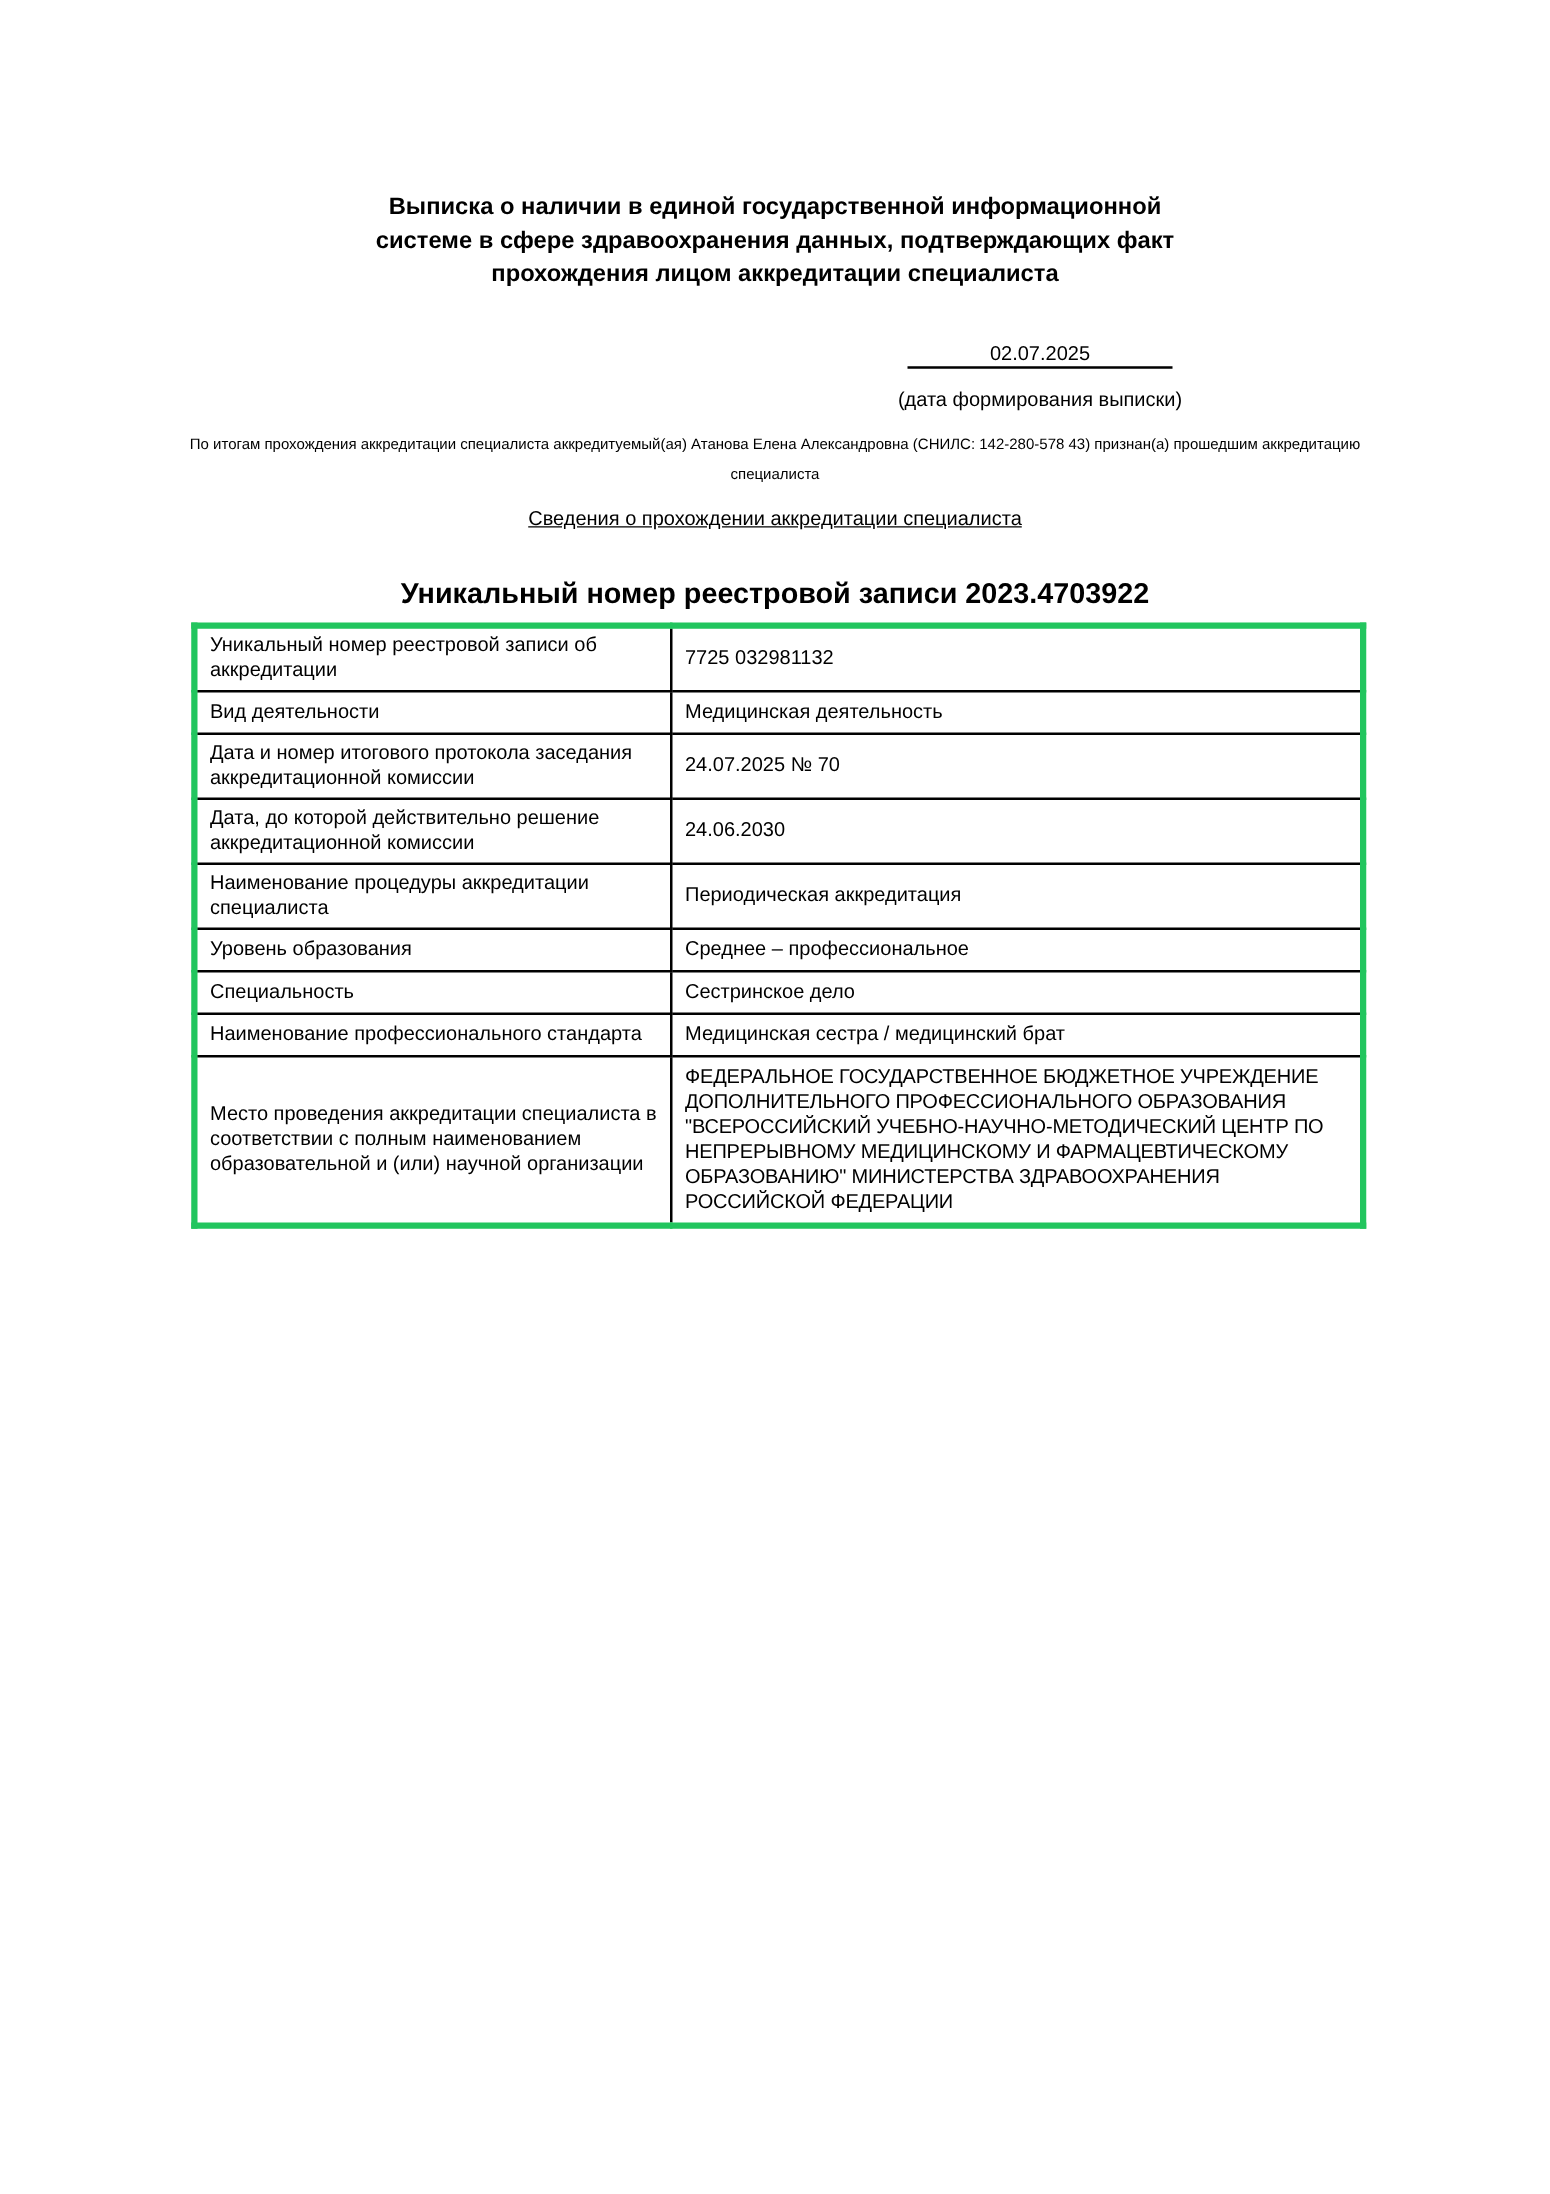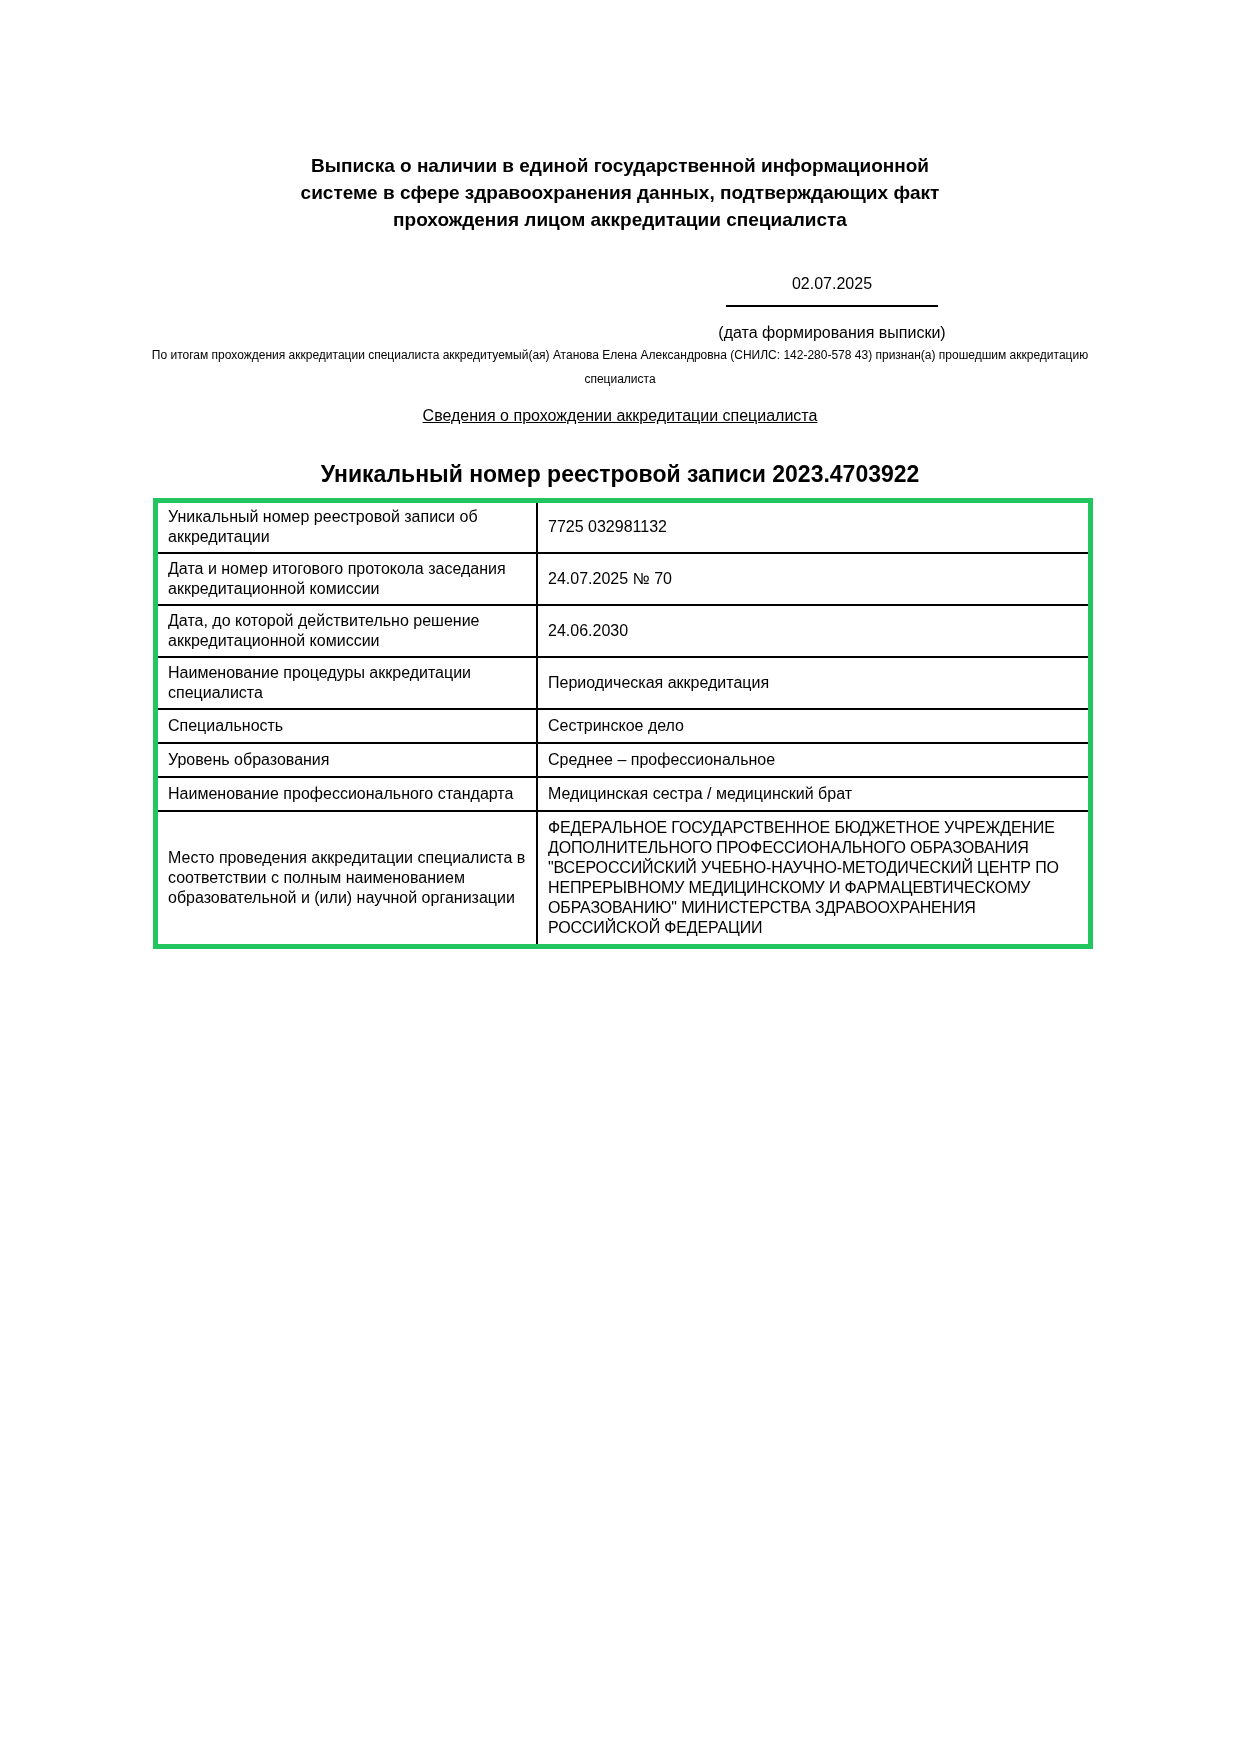--- a/index.html
+++ b/index.html
@@ -25,21 +25,21 @@
     position: absolute;
     top: 275px; left: 712px;
     width: 240px;
     text-align: center;
   }
   .date-value {
     width: 212px;
     margin: 0 auto;
     font-size: 16px;
     line-height: 18px;
-    padding-bottom: 12px;
+    padding-bottom: 0;
     border-bottom: 2px solid #000;
   }
   .date-caption {
     font-size: 16px;
     line-height: 18px;
     padding-top: 17px;
   }
   .summary {
     position: absolute;
     top: 343px; left: 147px;
@@ -113,39 +113,43 @@
   <div class="section-heading">Сведения о прохождении аккредитации специалиста</div>
 
   <div class="registry-heading">Уникальный номер реестровой записи 2023.4703922</div>
 
   <table class="info-table">
     <tbody>
       <tr class="h2">
         <td class="label-cell">Уникальный номер реестровой записи об аккредитации</td>
         <td class="value-cell">7725 032981132</td>
       </tr>
+      <tr class="h1">
+        <td class="label-cell">Вид деятельности</td>
+        <td class="value-cell">Медицинская деятельность</td>
+      </tr>
       <tr class="h2">
         <td class="label-cell">Дата и номер итогового протокола заседания аккредитационной комиссии</td>
         <td class="value-cell">24.07.2025 № 70</td>
       </tr>
       <tr class="h2">
         <td class="label-cell">Дата, до которой действительно решение аккредитационной комиссии</td>
         <td class="value-cell">24.06.2030</td>
       </tr>
       <tr class="h2">
         <td class="label-cell">Наименование процедуры аккредитации специалиста</td>
         <td class="value-cell">Периодическая аккредитация</td>
       </tr>
       <tr class="h1">
+        <td class="label-cell">Уровень образования</td>
+        <td class="value-cell">Среднее – профессиональное</td>
+      </tr>
+      <tr class="h1">
         <td class="label-cell">Специальность</td>
         <td class="value-cell">Сестринское дело</td>
-      </tr>
-      <tr class="h1">
-        <td class="label-cell">Уровень образования</td>
-        <td class="value-cell">Среднее – профессиональное</td>
       </tr>
       <tr class="h1">
         <td class="label-cell">Наименование профессионального стандарта</td>
         <td class="value-cell">Медицинская сестра / медицинский брат</td>
       </tr>
       <tr class="h6">
         <td class="label-cell">Место проведения аккредитации специалиста в соответствии с полным наименованием образовательной и (или) научной организации</td>
         <td class="value-cell org-cell">ФЕДЕРАЛЬНОЕ ГОСУДАРСТВЕННОЕ БЮДЖЕТНОЕ УЧРЕЖДЕНИЕ ДОПОЛНИТЕЛЬНОГО ПРОФЕССИОНАЛЬНОГО ОБРАЗОВАНИЯ "ВСЕРОССИЙСКИЙ УЧЕБНО-НАУЧНО-МЕТОДИЧЕСКИЙ ЦЕНТР ПО НЕПРЕРЫВНОМУ МЕДИЦИНСКОМУ И ФАРМАЦЕВТИЧЕСКОМУ ОБРАЗОВАНИЮ" МИНИСТЕРСТВА ЗДРАВООХРАНЕНИЯ РОССИЙСКОЙ ФЕДЕРАЦИИ</td>
       </tr>
     </tbody>

